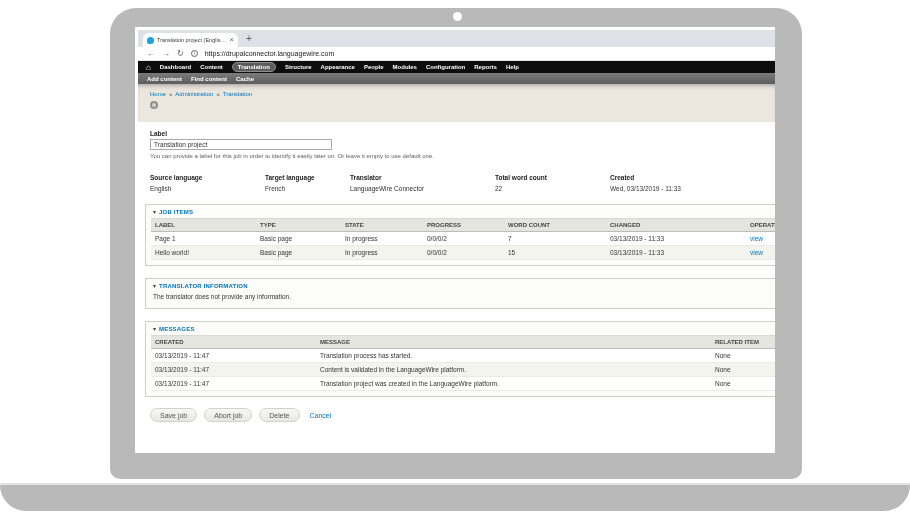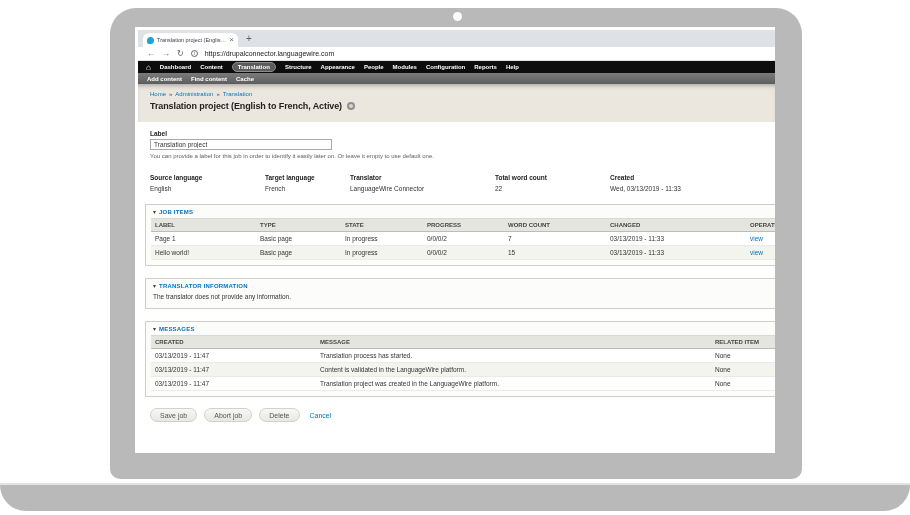--- a/index.html
+++ b/index.html
@@ -135,21 +135,20 @@
 
         <div class="page-header">
           <div class="breadcrumb">
             <span class="crumb">Home</span>
             <span>»</span>
             <span class="crumb">Administration</span>
             <span>»</span>
             <span class="crumb">Translation</span>
           </div>
           <div class="title-row">
-            <span class="page-title">Translation project (English to French, Active)</span>
             <span class="gear"></span>
           </div>
         </div>
 
         <div class="main">
 
           <div class="label-group">
             <div class="form-label">Label</div>
             <input class="text-input" type="text" value="Translation project" style="">
             <div class="form-desc">You can provide a label for this job in order to identify it easily later on. Or leave it empty to use default one.</div>

